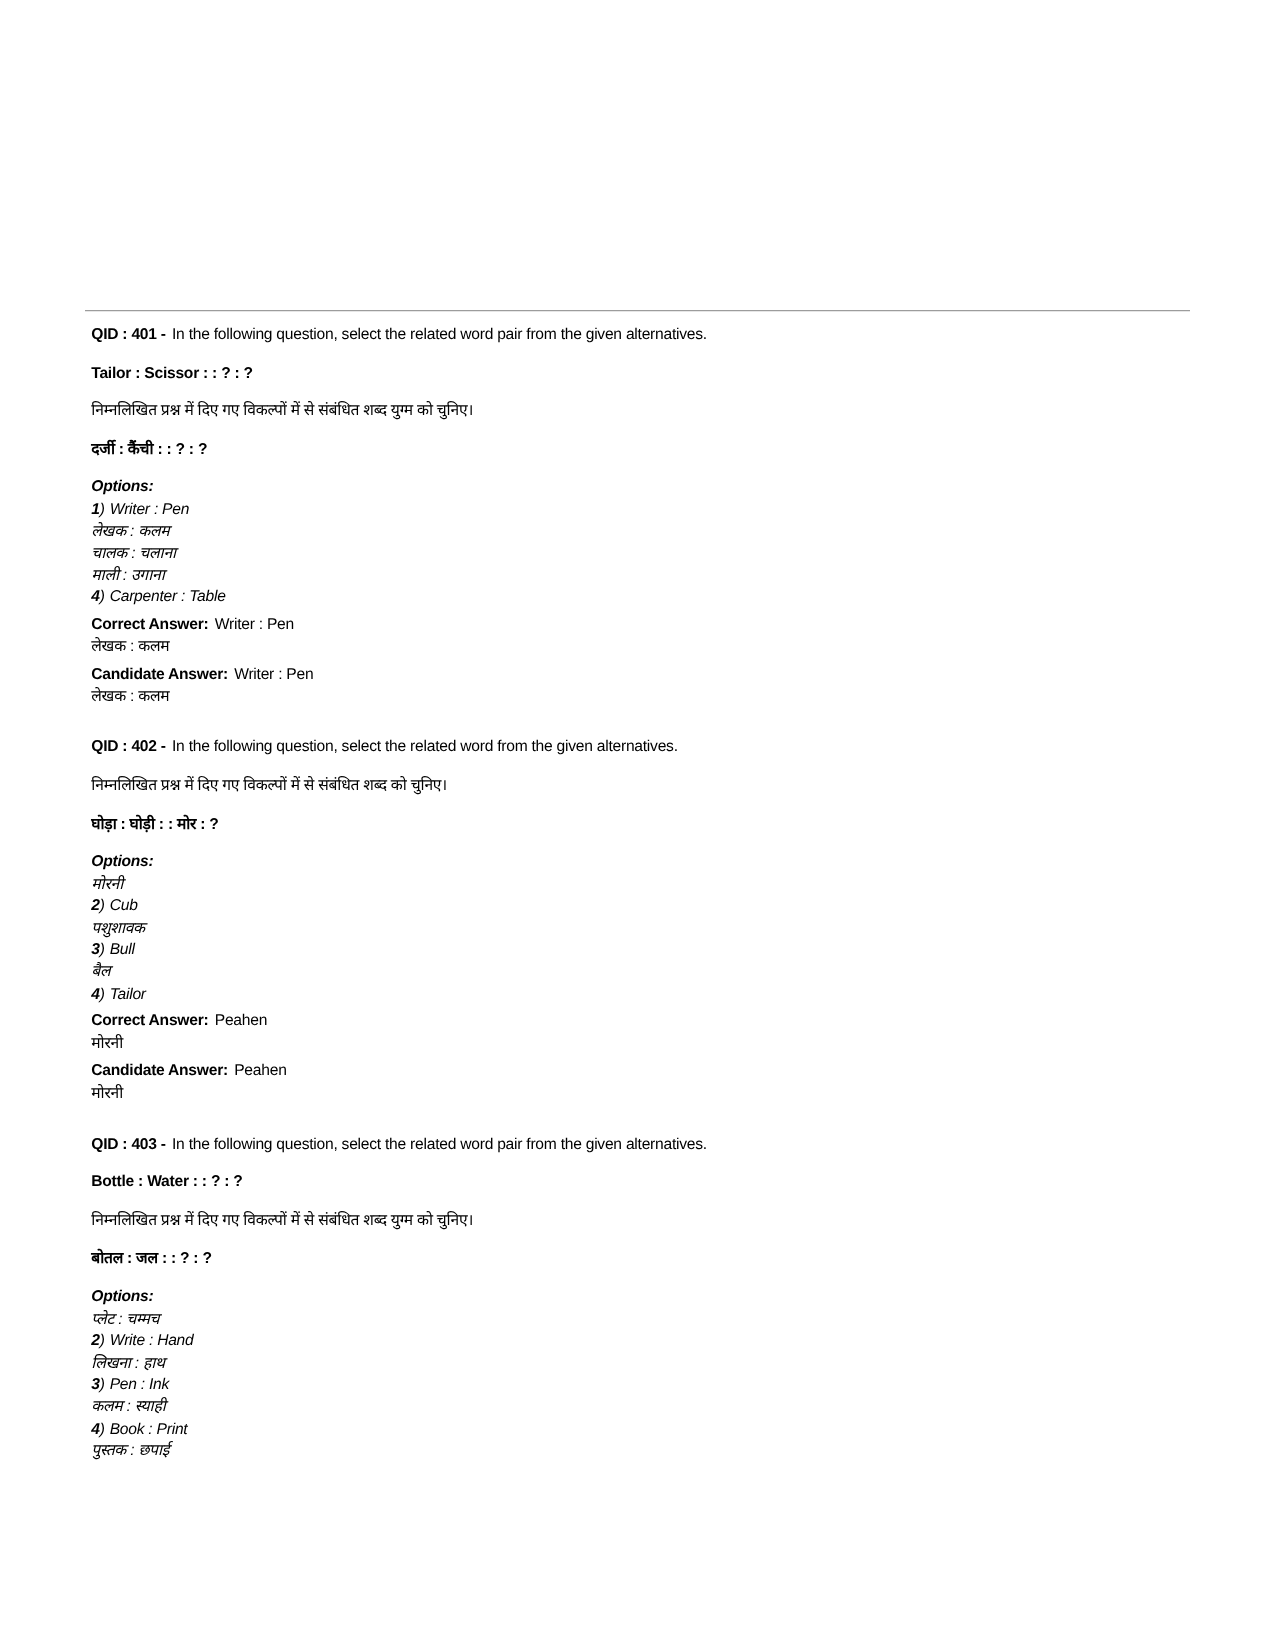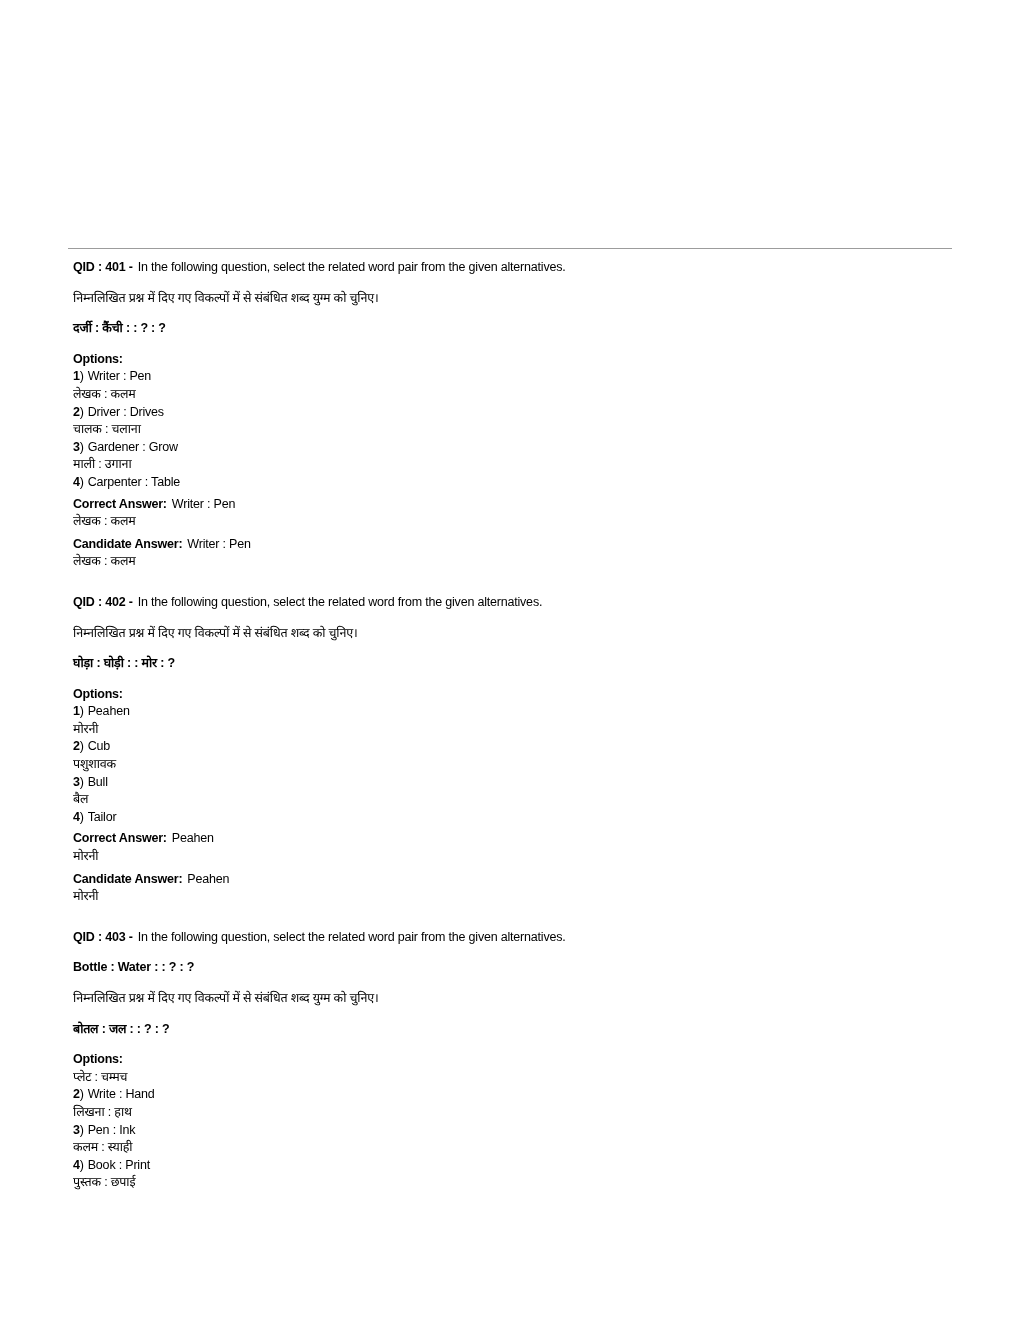--- a/index.html
+++ b/index.html
@@ -26,60 +26,58 @@
   }
   .content {
     padding: 10px 70px 0 73px;
   }
   .q { margin: 0 0 23px 0; }
   p { margin: 0 0 13px 0; }
   b, .bold { font-weight: bold; }
   .stem-en, .stem-hi, .opts-label { font-weight: bold; }
   .opts-label { margin-bottom: 0; }
   .opt-line { margin: 0; }
-  .opts { margin-bottom: 4px; }
+  .opts { margin-bottom: 4px; font-style: italic; }
   .ans { margin: 0 0 5px 0; }
   .sp { margin-left: 5px; }
   .opt-en { margin-left: 4px; }
   .ans-en { margin-left: 5px; }
   .ans-hi { display: block; }
 </style>
 </head>
 <body>
 
 <div class="page">
   <div class="divider"></div>
 
   <div class="content">
 
     <section class="q">
       <p class="qid-line"><b>QID : 401 -</b><span class="sp">In the following question, select the related word pair from the given alternatives.</span></p>
+      <p class="stem-en">Tailor : Scissor : : ? : ?</p>
       <p class="intro-hi">निम्नलिखित प्रश्न में दिए गए विकल्पों में से संबंधित शब्द युग्म को चुनिए।</p>
       <p class="stem-hi">दर्जी : कैंची : : ? : ?</p>
       <div class="opts">
         <p class="opts-label">Options:</p>
         <p class="opt-line"><b>1</b><span>)</span><span class="opt-en">Writer : Pen</span></p>
         <p class="opt-line">लेखक : कलम</p>
-        <p class="opt-line"><b>2</b><span>)</span><span class="opt-en">Driver : Drives</span></p>
         <p class="opt-line">चालक : चलाना</p>
-        <p class="opt-line"><b>3</b><span>)</span><span class="opt-en">Gardener : Grow</span></p>
         <p class="opt-line">माली : उगाना</p>
         <p class="opt-line"><b>4</b><span>)</span><span class="opt-en">Carpenter : Table</span></p>
       </div>
       <p class="ans"><b>Correct Answer:</b><span class="ans-en">Writer : Pen</span><span class="ans-hi">लेखक : कलम</span></p>
       <p class="ans"><b>Candidate Answer:</b><span class="ans-en">Writer : Pen</span><span class="ans-hi">लेखक : कलम</span></p>
     </section>
 
     <section class="q">
       <p class="qid-line"><b>QID : 402 -</b><span class="sp">In the following question, select the related word from the given alternatives.</span></p>
       <p class="intro-hi">निम्नलिखित प्रश्न में दिए गए विकल्पों में से संबंधित शब्द को चुनिए।</p>
       <p class="stem-hi">घोड़ा : घोड़ी : : मोर : ?</p>
       <div class="opts">
         <p class="opts-label">Options:</p>
-        <p class="opt-line"><b>1</b><span>)</span><span class="opt-en">Peahen</span></p>
         <p class="opt-line">मोरनी</p>
         <p class="opt-line"><b>2</b><span>)</span><span class="opt-en">Cub</span></p>
         <p class="opt-line">पशुशावक</p>
         <p class="opt-line"><b>3</b><span>)</span><span class="opt-en">Bull</span></p>
         <p class="opt-line">बैल</p>
         <p class="opt-line"><b>4</b><span>)</span><span class="opt-en">Tailor</span></p>
       </div>
       <p class="ans"><b>Correct Answer:</b><span class="ans-en">Peahen</span><span class="ans-hi">मोरनी</span></p>
       <p class="ans"><b>Candidate Answer:</b><span class="ans-en">Peahen</span><span class="ans-hi">मोरनी</span></p>
     </section>

